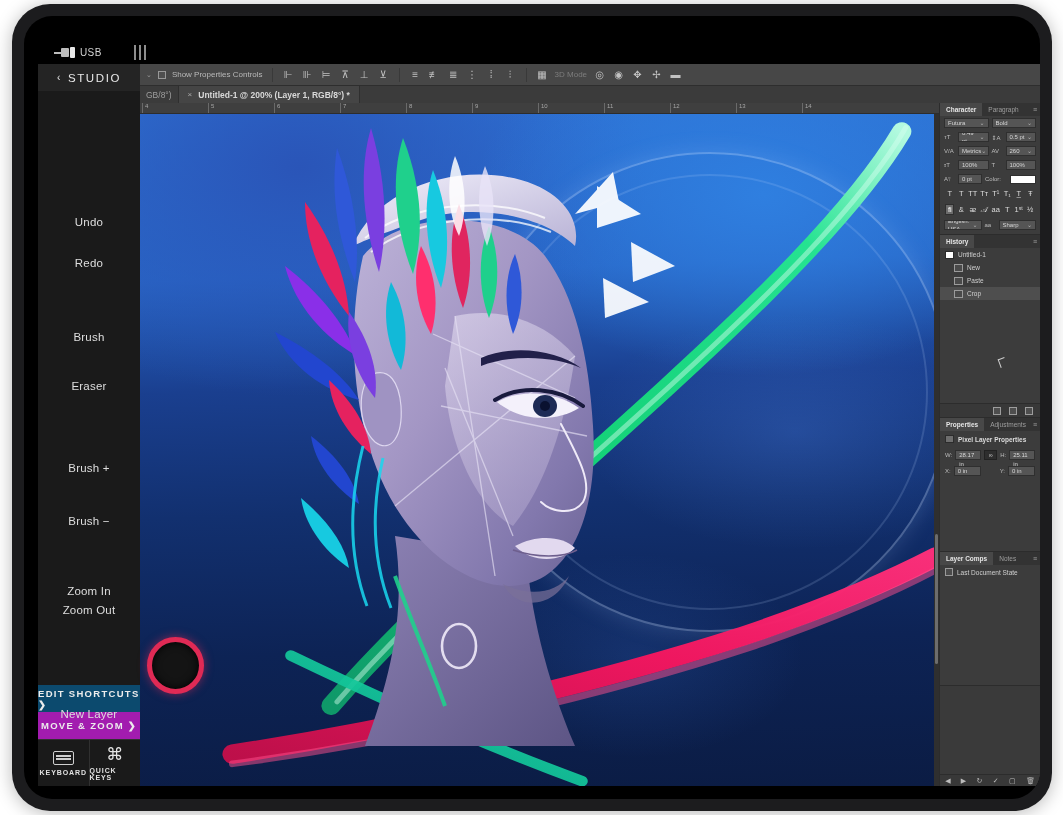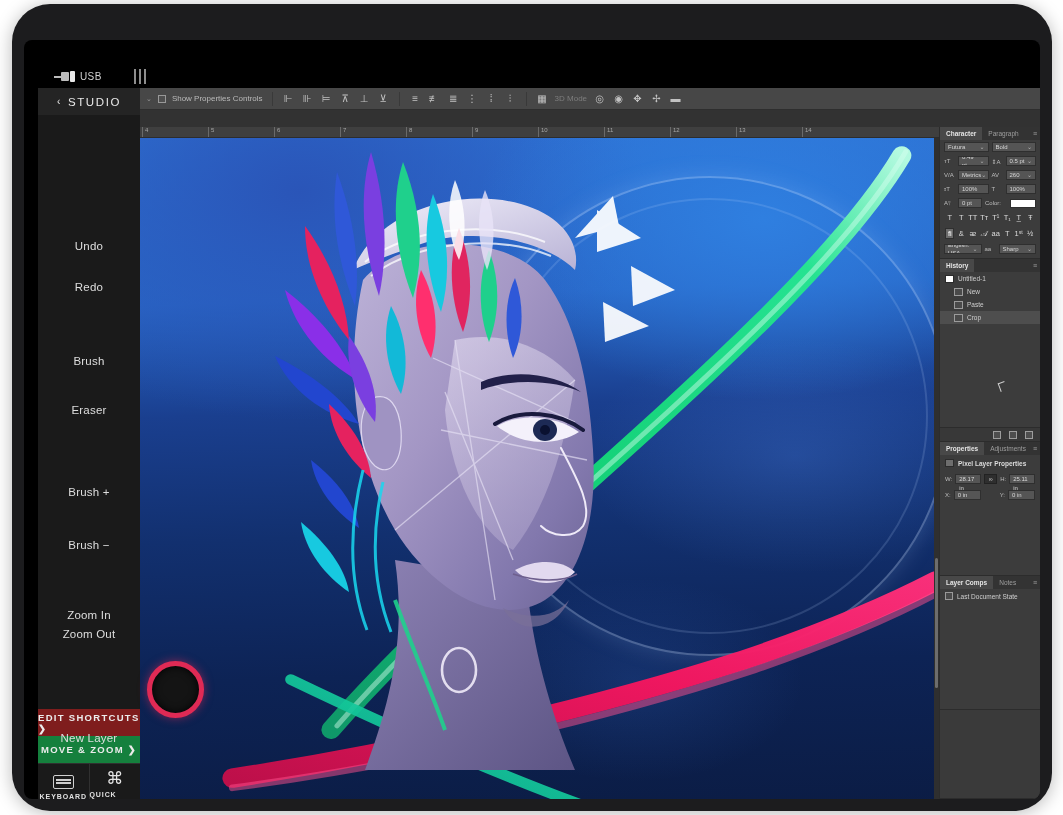--- a/index.html
+++ b/index.html
@@ -14,23 +14,22 @@
   #device {
     position: absolute; left: 12px; top: 4px;
     width: 1040px; height: 807px;
     background: #1c1c1e;
     border-radius: 38px;
     box-shadow: 0 2px 18px rgba(0,0,0,.28);
   }
   #bezel {
     position: absolute; left: 12px; top: 12px; right: 12px; bottom: 12px;
     background: #000;
-    border-radius: 8px;
+    border-radius: 28px;
     overflow: hidden;
-    margin-top: 24px;
   }
   #screen {
     position: absolute; left: 14px; top: 25px;
     width: 1002px; height: 745px;
     background: #262626;
     overflow: hidden;
   }
 
   
   #statusbar {
@@ -72,22 +71,22 @@
   #shortcuts { flex: 1; position: relative; }
   .sc {
     position: absolute; left: 0; width: 100%;
     text-align: center; color: #dedede;
     font-size: 11.5px; letter-spacing: .2px;
   }
   #edit-shortcuts, #move-zoom {
     height: 27px; display: flex; align-items: center; justify-content: center;
     color: #ececec; font-size: 9.5px; font-weight: bold; letter-spacing: 1.3px;
   }
-  #edit-shortcuts { background: #7f1d1d; }
-  #move-zoom { background: #15803d; }
+  #edit-shortcuts { background: #0c4a6e; }
+  #move-zoom { background: #a21caf; }
   #bottom-keys { height: 47px; display: flex; border-top: 1px solid #303030; }
   .bk {
     flex: 1; display: flex; flex-direction: column;
     align-items: center; justify-content: center; gap: 4px;
     color: #e0e0e0; background: #1a1a1a;
   }
   .bk + .bk { border-left: 1px solid #303030; }
   .bk-label { font-size: 7px; font-weight: bold; letter-spacing: .9px; }
   .kb-glyph {
     width: 21px; height: 14px; border: 1px solid #cfcfcf; border-radius: 2px;
@@ -319,20 +318,27 @@
        <span class="ob-sep"></span>
        <span class="ob-ico">▦</span>
        <span class="ob-dim">3D Mode</span>
        <span class="ob-ico">◎</span>
        <span class="ob-ico">◉</span>
        <span class="ob-ico">✥</span>
        <span class="ob-ico">✢</span>
        <span class="ob-ico">▬</span>
      </div>
 
+     <div id="tabbar">
+       <div class="doctab part">GB/8°)</div>
+       <div class="doctab">
+         <span class="x">×</span>
+         <span class="nm">Untitled-1 @ 200% (Layer 1, RGB/8°) *</span>
+       </div>
+     </div>
 
      <div id="ruler">
        <div class="rtick" style="left:2px">
               <span>4</span>
             </div>
        <div class="rtick" style="left:68px">
               <span>5</span>
             </div>
        <div class="rtick" style="left:134px">
               <span>6</span>

